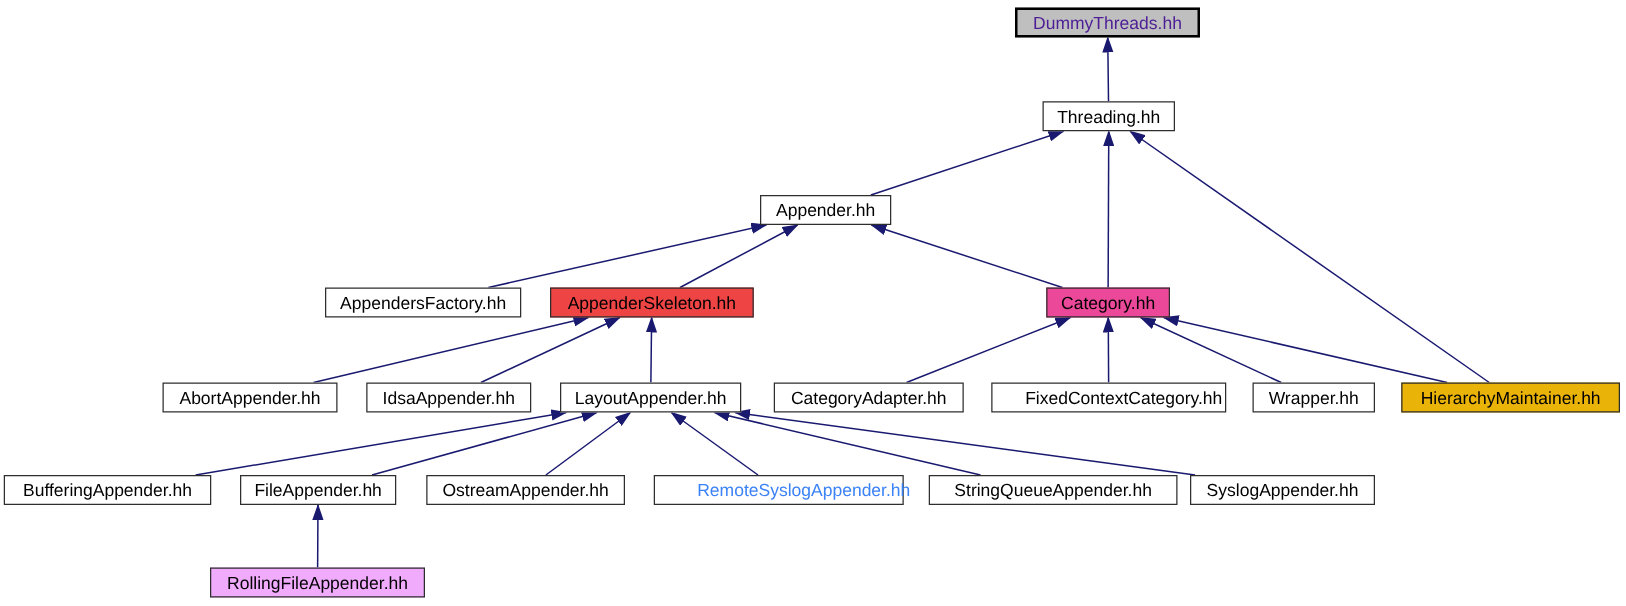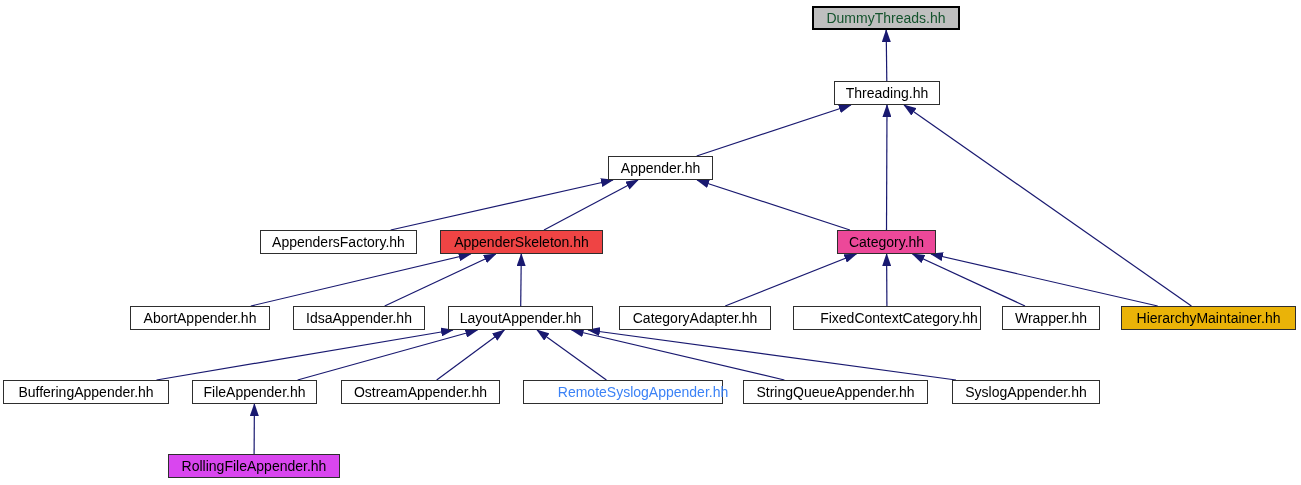--- a/index.html
+++ b/index.html
@@ -61,33 +61,33 @@
       <line x1="1025.0" y1="306" x2="912.5" y2="254" stroke="#191970" stroke-width="1.2" marker-end="url(#arrowhead)"></line>
       <line x1="1157.7" y1="306" x2="931.0" y2="254" stroke="#191970" stroke-width="1.2" marker-end="url(#arrowhead)"></line>
       <line x1="156.5" y1="380" x2="453.0" y2="330" stroke="#191970" stroke-width="1.2" marker-end="url(#arrowhead)"></line>
       <line x1="297.6" y1="380" x2="477.4" y2="330" stroke="#191970" stroke-width="1.2" marker-end="url(#arrowhead)"></line>
       <line x1="436.7" y1="380" x2="504.3" y2="330" stroke="#191970" stroke-width="1.2" marker-end="url(#arrowhead)"></line>
       <line x1="606.4" y1="380" x2="537.1" y2="330" stroke="#191970" stroke-width="1.2" marker-end="url(#arrowhead)"></line>
       <line x1="784.4" y1="380" x2="571.6" y2="330" stroke="#191970" stroke-width="1.2" marker-end="url(#arrowhead)"></line>
       <line x1="956.0" y1="380" x2="588.0" y2="330" stroke="#191970" stroke-width="1.2" marker-end="url(#arrowhead)"></line>
       <line x1="254.1" y1="454" x2="254.4" y2="404" stroke="#191970" stroke-width="1.2" marker-end="url(#arrowhead)"></line>
     </svg>
-<div class="graph-node highlight" style="left: 812px; top: 6px; width: 148px; height: 24px; background: rgb(191, 191, 191); border-color: rgb(0, 0, 0); color: #14532d;">DummyThreads.hh</div>
+<div class="graph-node highlight" style="left: 812px; top: 6px; width: 148px; height: 24px; background: rgb(191, 191, 191); border-color: rgb(0, 0, 0); color: #4c1d95;">DummyThreads.hh</div>
     <div class="graph-node" style="left: 834px; top: 81px; width: 106px; height: 24px; background: rgb(255, 255, 255); border-color: rgb(46, 46, 46); color: rgb(0, 0, 0);">Threading.hh</div>
     <div class="graph-node" style="left: 608px; top: 156px; width: 105px; height: 24px; background: rgb(255, 255, 255); border-color: rgb(46, 46, 46); color: rgb(0, 0, 0);">Appender.hh</div>
     <div class="graph-node" style="left: 260px; top: 230px; width: 157px; height: 24px; background: rgb(255, 255, 255); border-color: rgb(46, 46, 46); color: rgb(0, 0, 0);">AppendersFactory.hh</div>
     <div class="graph-node" style="left: 440px; top: 230px; width: 163px; height: 24px; background: #ef4444; border-color: rgb(46, 46, 46); color: rgb(0, 0, 0);">AppenderSkeleton.hh</div>
     <div class="graph-node" style="left: 837px; top: 230px; width: 99px; height: 24px; background: #ec4899; border-color: rgb(46, 46, 46); color: rgb(0, 0, 0);">Category.hh</div>
     <div class="graph-node" style="left: 130px; top: 306px; width: 140px; height: 24px; background: rgb(255, 255, 255); border-color: rgb(46, 46, 46); color: rgb(0, 0, 0);">AbortAppender.hh</div>
     <div class="graph-node" style="left: 293px; top: 306px; width: 132px; height: 24px; background: rgb(255, 255, 255); border-color: rgb(46, 46, 46); color: rgb(0, 0, 0);">IdsaAppender.hh</div>
     <div class="graph-node" style="left: 448px; top: 306px; width: 145px; height: 24px; background: rgb(255, 255, 255); border-color: rgb(46, 46, 46); color: rgb(0, 0, 0);">LayoutAppender.hh</div>
     <div class="graph-node" style="left: 619px; top: 306px; width: 152px; height: 24px; background: rgb(255, 255, 255); border-color: rgb(46, 46, 46); color: rgb(0, 0, 0);">CategoryAdapter.hh</div>
     <div class="graph-node" style="left: 793px; top: 306px; width: 188px; height: 24px; background: rgb(255, 255, 255); border-color: rgb(46, 46, 46); color: rgb(0, 0, 0); padding-left: 24px;">FixedContextCategory.hh</div>
     <div class="graph-node" style="left: 1002px; top: 306px; width: 98px; height: 24px; background: rgb(255, 255, 255); border-color: rgb(46, 46, 46); color: rgb(0, 0, 0);">Wrapper.hh</div>
     <div class="graph-node" style="left: 1121px; top: 306px; width: 175px; height: 24px; background: #eab308; border-color: rgb(46, 46, 46); color: rgb(0, 0, 0);">HierarchyMaintainer.hh</div>
     <div class="graph-node" style="left: 3px; top: 380px; width: 166px; height: 24px; background: rgb(255, 255, 255); border-color: rgb(46, 46, 46); color: rgb(0, 0, 0);">BufferingAppender.hh</div>
     <div class="graph-node" style="left: 192px; top: 380px; width: 125px; height: 24px; background: rgb(255, 255, 255); border-color: rgb(46, 46, 46); color: rgb(0, 0, 0);">FileAppender.hh</div>
     <div class="graph-node" style="left: 341px; top: 380px; width: 159px; height: 24px; background: rgb(255, 255, 255); border-color: rgb(46, 46, 46); color: rgb(0, 0, 0);">OstreamAppender.hh</div>
     <div class="graph-node" style="left: 523px; top: 380px; width: 200px; height: 24px; background: rgb(255, 255, 255); border-color: rgb(46, 46, 46); color: #3b82f6; padding-left: 40px;">RemoteSyslogAppender.hh</div>
-    <div class="graph-node" style="left: 743px; top: 380px; width: 185px; height: 24px; background: rgb(255, 255, 255); border-color: rgb(46, 46, 46); color: rgb(0, 0, 0);">StringQueueAppender.hh</div>
+    <div class="graph-node" style="left: 743px; top: 380px; width: 199px; height: 24px; background: rgb(255, 255, 255); border-color: rgb(46, 46, 46); color: rgb(0, 0, 0);">StringQueueAppender.hh</div>
     <div class="graph-node" style="left: 952px; top: 380px; width: 148px; height: 24px; background: rgb(255, 255, 255); border-color: rgb(46, 46, 46); color: rgb(0, 0, 0);">SyslogAppender.hh</div>
-    <div class="graph-node" style="left: 168px; top: 454px; width: 172px; height: 24px; background: #d946ef; border-color: rgb(46, 46, 46); color: rgb(0, 0, 0);">RollingFileAppender.hh</div>
+    <div class="graph-node" style="left: 168px; top: 454px; width: 172px; height: 24px; background: #f0abfc; border-color: rgb(46, 46, 46); color: rgb(0, 0, 0);">RollingFileAppender.hh</div>
   </div>
 
 </body></html>

